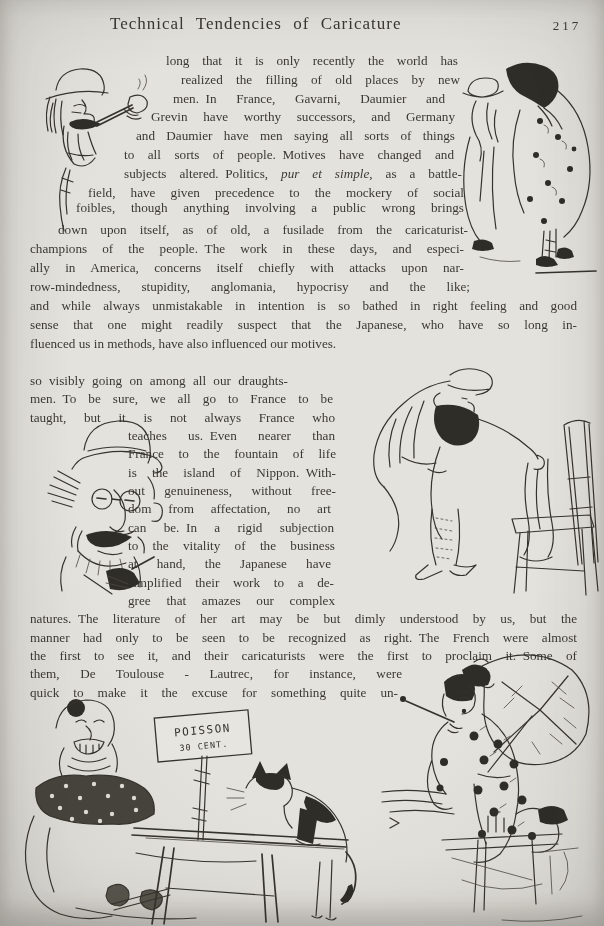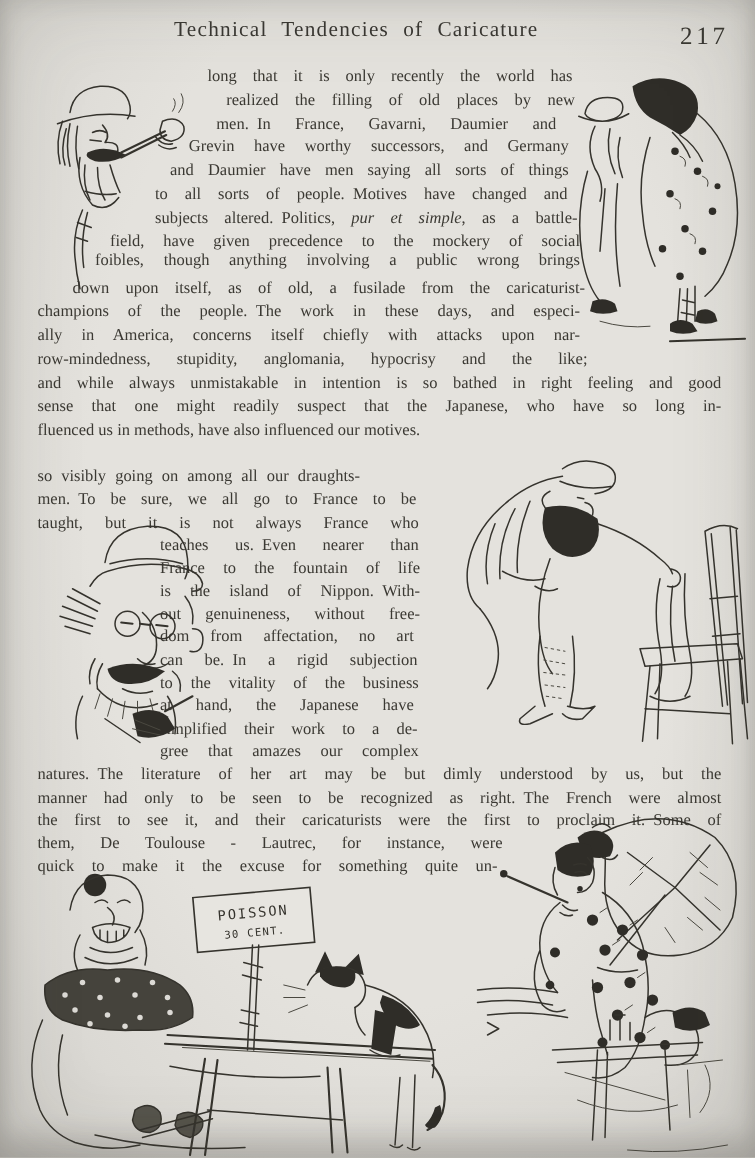--- a/index.html
+++ b/index.html
@@ -8,26 +8,26 @@
     background:
       radial-gradient(ellipse at 52% 42%, #e4e2dd 55%, #dbd9d4 80%, #cfcdc8 97%);
     font-family:"Liberation Serif","DejaVu Serif",serif;
     color:#3a3833;
   }
   .page::after{
     content:"";position:absolute;inset:0;pointer-events:none;
     box-shadow:inset 0 0 70px rgba(70,66,58,.16), inset 0 -16px 20px rgba(70,66,58,.20), inset 0 6px 14px rgba(70,66,58,.08);
   }
   .hdr{
-    position:absolute;top:14px;left:110px;width:350px;text-align:center;
+    position:absolute;top:14px;left:110px;width:350px;text-align:left;
     font-size:17px;letter-spacing:1px;word-spacing:6px;color:#393732;
   }
   .pageno{
-    position:absolute;top:18px;left:544px;width:46px;
-    font-size:20px;letter-spacing:3px;color:#393732;
+    position:absolute;top:18px;left:544px;width:46px;text-align:center;
+    font-size:13px;letter-spacing:3px;color:#393732;
   }
   .ln{
     position:absolute;font-size:13.2px;line-height:1.15;
     text-align:justify;text-align-last:justify;color:#3b3933;
   }
   .ln.end{text-align:right;text-align-last:left;}
   .ital{font-style:italic;}
   svg{position:absolute;overflow:visible;}
   .sk{fill:none;stroke:#35332d;stroke-width:1.2;stroke-linecap:round;stroke-linejoin:round;}
   .sk2{fill:none;stroke:#35332d;stroke-width:1.7;stroke-linecap:round;stroke-linejoin:round;}

